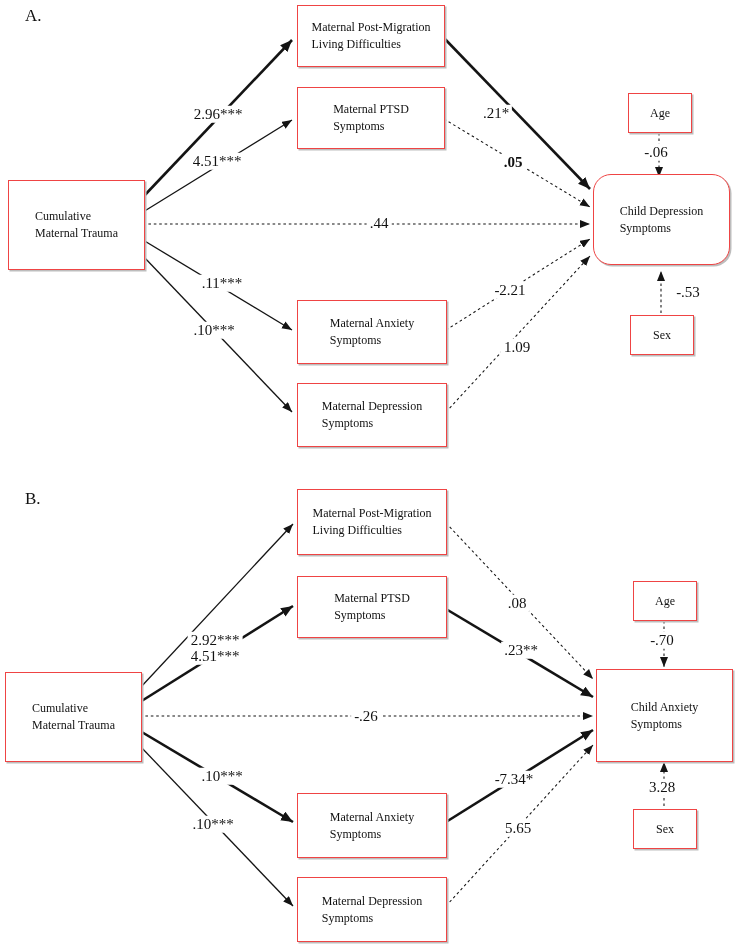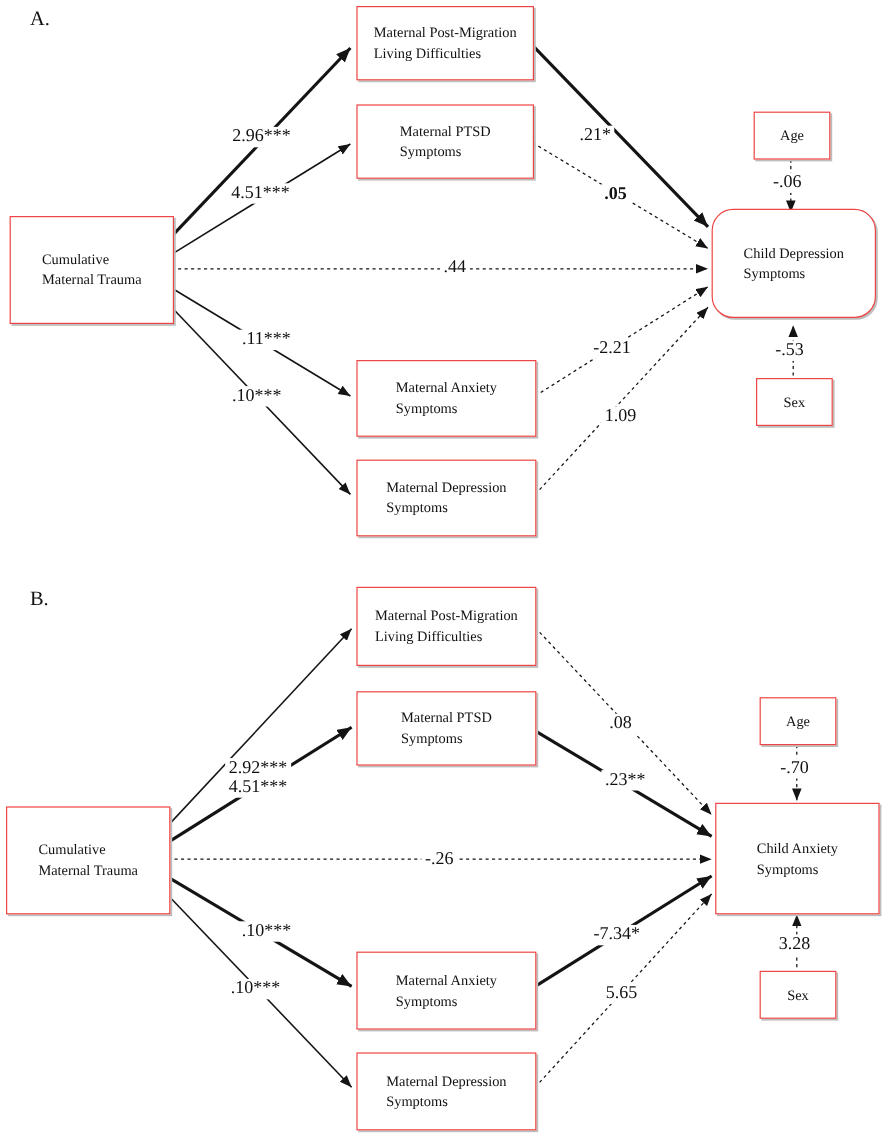--- a/index.html
+++ b/index.html
@@ -88,21 +88,21 @@
   <div class="coef" style="left:218px;top:114px;">2.96***</div>
   <div class="coef" style="left:217px;top:161px;">4.51***</div>
   <div class="coef" style="left:222px;top:283px;">.11***</div>
   <div class="coef" style="left:214px;top:330px;">.10***</div>
   <div class="coef" style="left:367px;top:223px;margin-left:12px;">.44</div>
   <div class="coef" style="left:496px;top:113px;">.21*</div>
   <div class="coef" style="left:513px;top:162px;font-weight:bold;">.05</div>
   <div class="coef" style="left:510px;top:290px;">-2.21</div>
   <div class="coef" style="left:517px;top:333px;margin-top:14px;">1.09</div>
   <div class="coef" style="left:656px;top:152px;">-.06</div>
-  <div class="coef" style="left:658px;top:292px;">-.53</div>
+  <div class="coef" style="left:688px;top:292px;">-.53</div>
 
   <div class="panel-label" style="left:25px;top:489px;">B.</div>
 
   <div class="node" style="left:5px;top:672px;width:135px;height:88px;">Cumulative
 Maternal Trauma</div>
   <div class="node" style="left:297px;top:489px;width:148px;height:64px;">Maternal Post-Migration
 Living Difficulties</div>
   <div class="node" style="left:297px;top:576px;width:148px;height:60px;">Maternal PTSD
 Symptoms</div>
   <div class="node" style="left:297px;top:793px;width:148px;height:63px;">Maternal Anxiety

